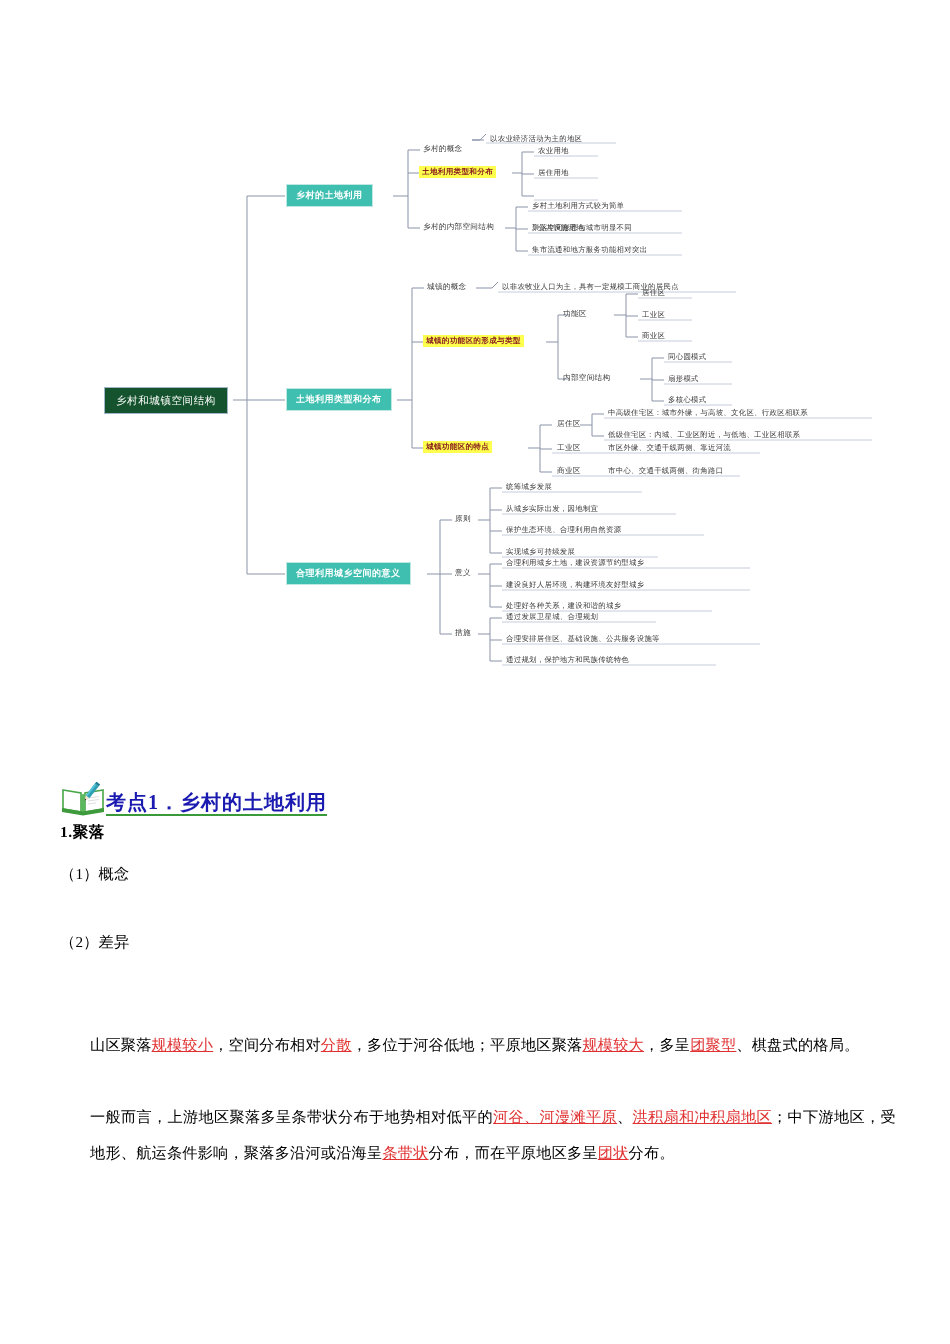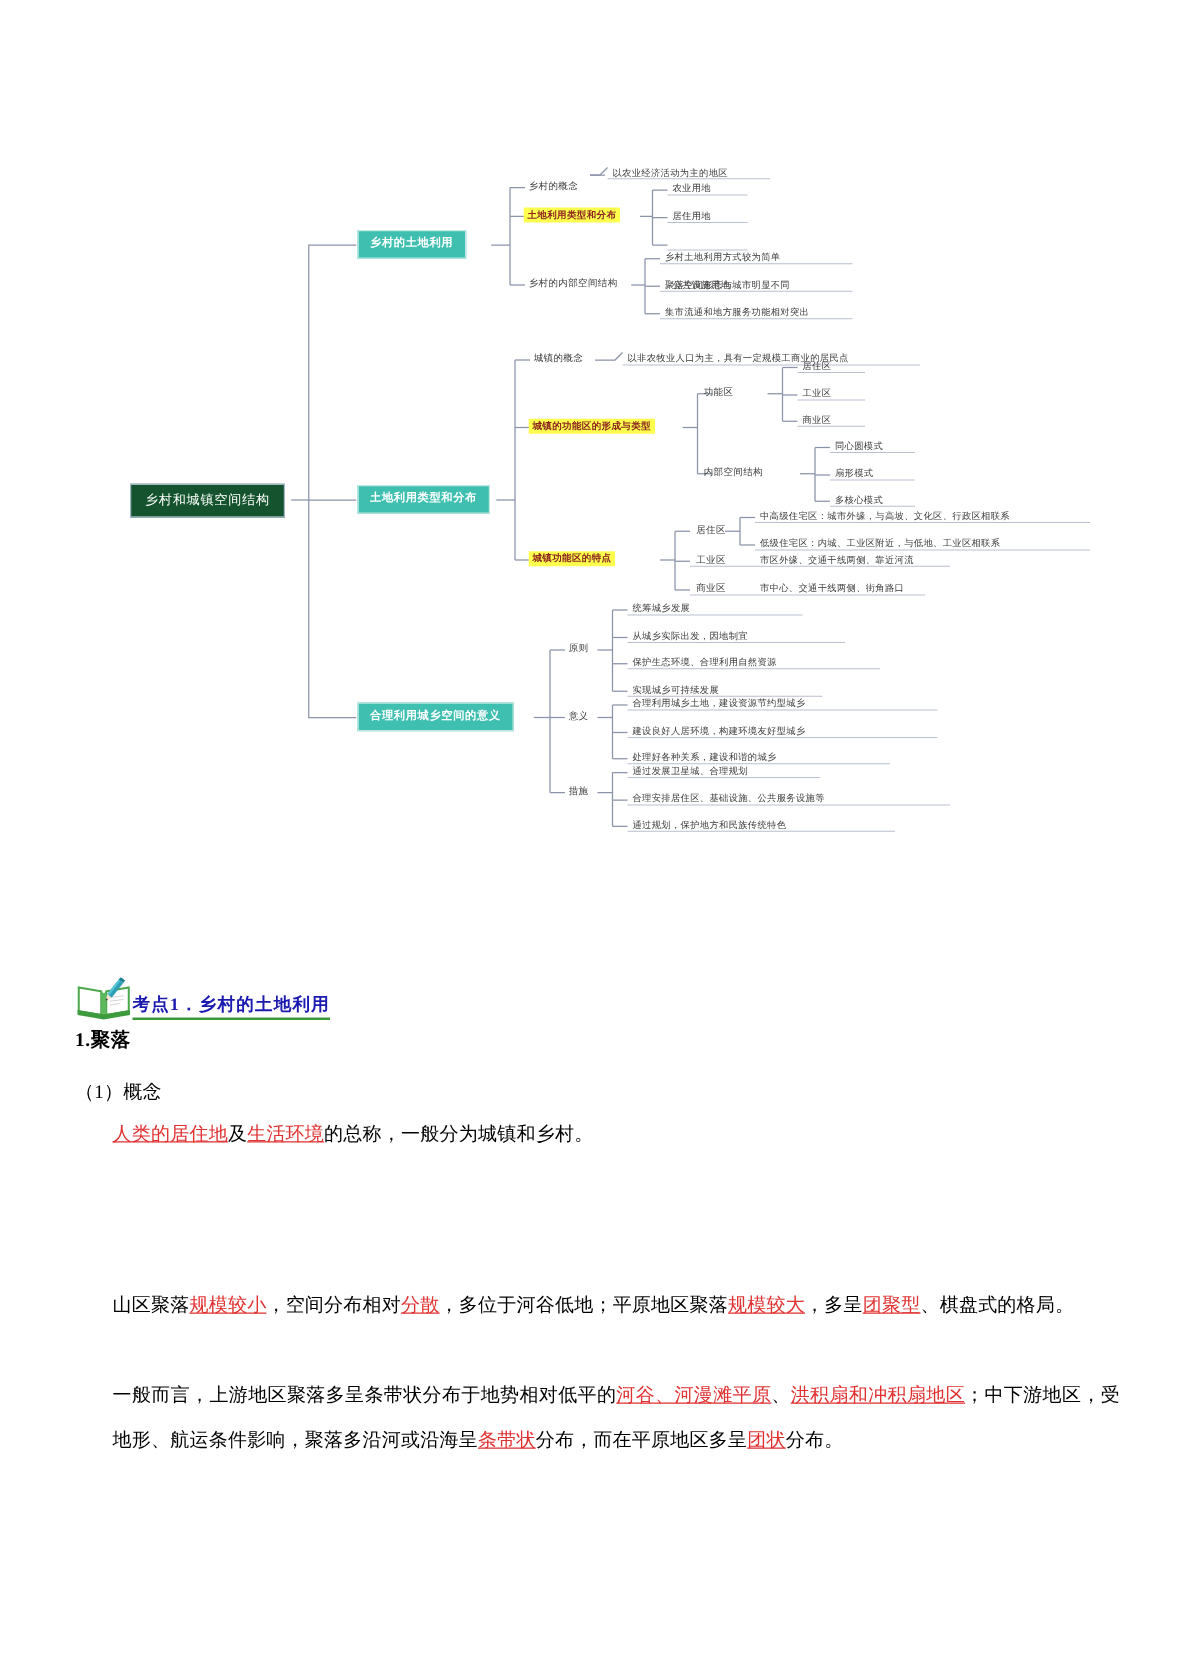--- a/index.html
+++ b/index.html
@@ -77,21 +77,21 @@
   .kp-heading {
     position:absolute;
     left:60px; top:782px;
     display:flex; align-items:flex-end;
     height:34px;
   }
   .book-icon { width:46px; height:34px; position:relative; display:block; }
   .kp-title {
     font-family:"Liberation Serif","DejaVu Serif",serif;
     font-weight:bold;
-    font-size:14px;
+    font-size:20px;
     color:#1a1ab0;
     letter-spacing:1px;
     line-height:1;
     padding-bottom:2px;
     border-bottom:2.5px solid #3a9a3a;
     white-space:nowrap;
   }
   .sec-title {
     position:absolute; left:60px; top:822px;
     font-size:15.5px; font-weight:bold; letter-spacing:0.5px;
@@ -306,18 +306,18 @@
         <path d="M31.4 22 L33.2 22 L32.3 24 Z" fill="#333333"></path>
         <rect x="30" y="1.5" width="4.6" height="2.5" fill="#1d7f93"></rect>
       </g>
     </svg>
     <span class="kp-title">考点1．乡村的土地利用</span>
   </div>
 
   <div class="sec-title">1.聚落</div>
 
   <div class="block" style="top:857px;">（1）概念</div>
-  <div class="block ind" style="top:891px;"><u class="red">人类的居住地</u><span>及</span><u class="red">生活环境</u><span>的总称，一般分为城镇和乡村。</span></div>
-
+
+  <div class="block" style="top:925px;">（2）差异</div>
   <div class="block ind2" style="top:1027px; line-height:36px;"><span>山区聚落</span><u class="red">规模较小</u><span>，空间分布相对</span><u class="red">分散</u><span>，多位于河谷低地；平原地区聚落</span><u class="red">规模较大</u><span>，多呈</span><u class="red">团聚型</u><span>、棋盘式的格局。</span></div>
   <div class="block ind2" style="top:1099px; line-height:36px;"><span>一般而言，上游地区聚落多呈条带状分布于地势相对低平的</span><u class="red">河谷、河漫滩平原</u><span>、</span><u class="red">洪积扇和冲积扇地区</u><span>；中下游地区，受地形、航运条件影响，聚落多沿河或沿海呈</span><u class="red">条带状</u><span>分布，而在平原地区多呈</span><u class="red">团状</u><span>分布。</span></div>
 
 </div>
 
 </body></html>

